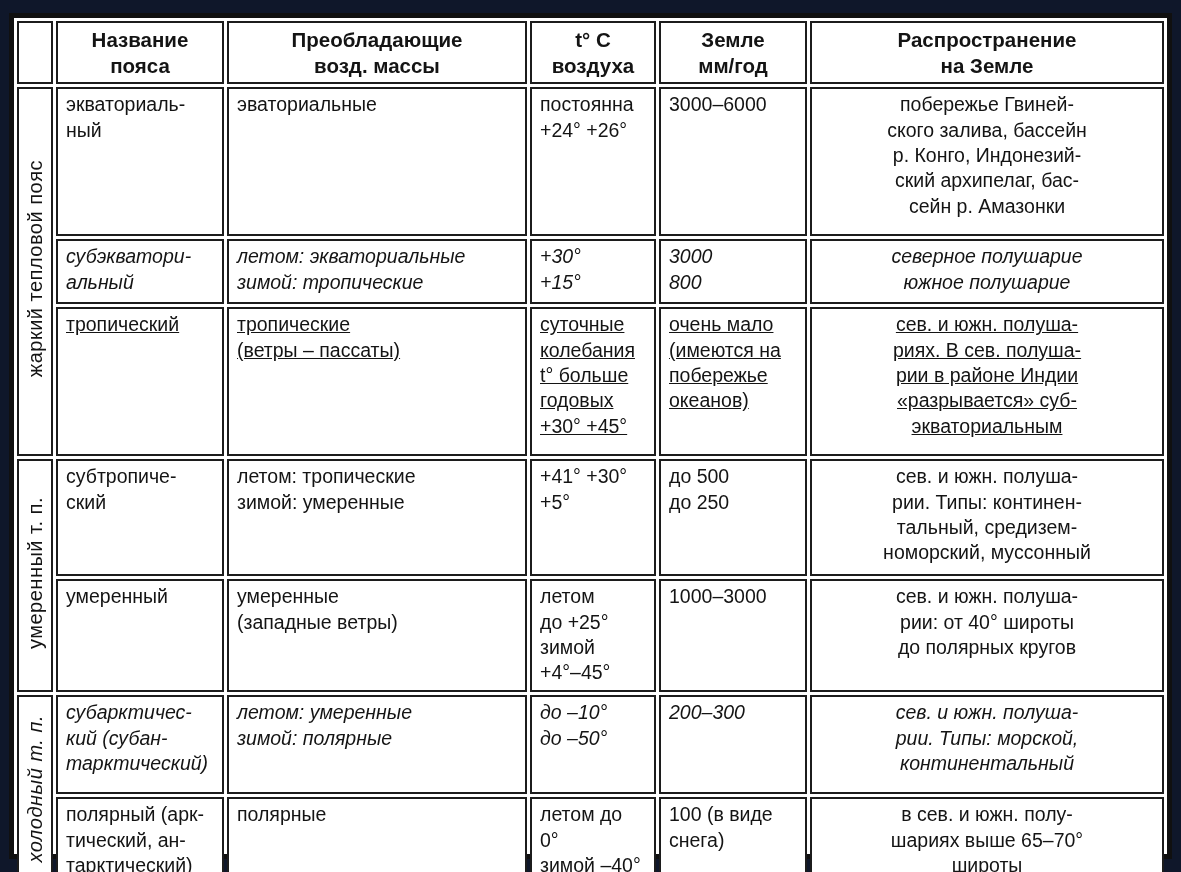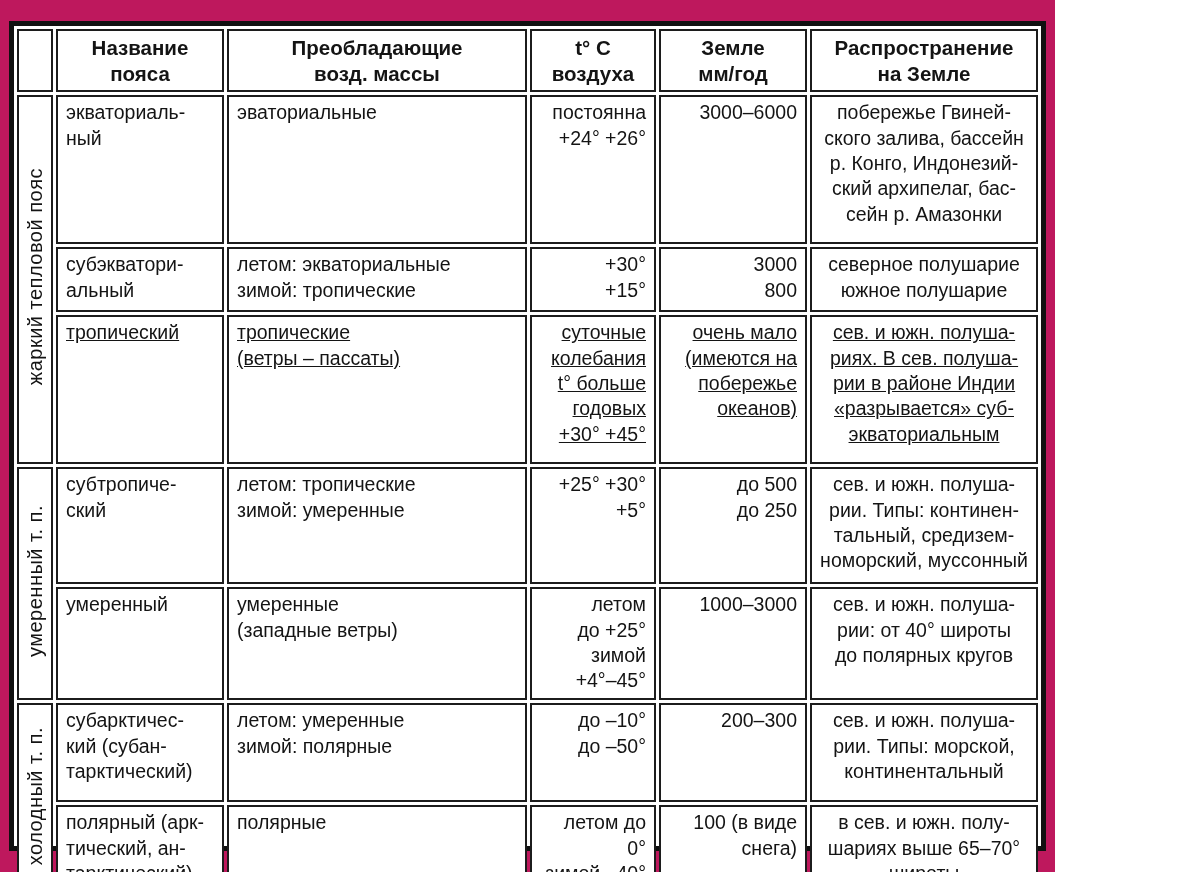--- a/index.html
+++ b/index.html
@@ -3,25 +3,25 @@
 <meta charset="utf-8">
 <style>
   html, body {
     margin: 0;
     padding: 0;
     background: #ffffff;
     font-family: "Liberation Sans", "DejaVu Sans", sans-serif;
     color: #141414;
   }
   .page {
-    width: 1055px;
+    width: 1181px;
     height: 872px;
     box-sizing: border-box;
-    padding: 21px 9px;
-    background: #be185d;
+    padding: 13px 9px;
+    background: #0f172a;
   }
   .table-wrap {
     box-sizing: border-box;
     width: 100%;
     height: 100%;
     border: 5px solid #101010;
     padding: 0px;
     background: #ffffff;
   }
   table.climate {
@@ -49,42 +49,42 @@
   }
   th {
     font-weight: bold;
     text-align: center;
     vertical-align: middle;
     font-size: 20.5px;
     line-height: 1.25;
     padding: 4px 4px;
   }
   td.name-cell, td.mass-cell { text-align: left; }
-  td.temp-cell, td.prec-cell { text-align: right; }
+  td.temp-cell, td.prec-cell { text-align: left; }
   td.dist-cell { text-align: center; }
   td.belt-cell {
     vertical-align: middle;
     text-align: center;
     padding: 2px 0;
   }
   .vertical-label {
     writing-mode: vertical-rl;
     transform: rotate(180deg);
     white-space: nowrap;
     font-size: 20px;
     line-height: 1;
     margin: 0 auto;
     letter-spacing: 0.5px;
   }
   tr.r-equatorial   td { height: 138px; }
-  tr.r-subequat     td { height: 54px; }
+  tr.r-subequat     td { height: 54px; font-style: italic; }
   tr.r-tropical     td { height: 138px; text-decoration: underline; }
   tr.r-subtropical  td { height: 106px; }
   tr.r-temperate    td { height: 102px; }
-  tr.r-subarctic    td { height: 88px; }
+  tr.r-subarctic    td { height: 88px; font-style: italic; }
   tr.r-polar        td { height: 80px; }
 </style>
 </head>
 <body>
 
 <div class="page">
   <div class="table-wrap">
     <table class="climate">
       <colgroup>
         <col class="c-belt">
@@ -154,21 +154,21 @@
 рии в районе Индии
 «разрывается» суб-
 экваториальным</td>
         </tr>
         <tr class="r-subtropical">
           <td class="belt-cell" rowspan="2"><span class="vertical-label">умеренный т. п.</span></td>
           <td class="name-cell">субтропиче-
 ский</td>
           <td class="mass-cell">летом: тропические
 зимой: умеренные</td>
-          <td class="temp-cell">+25° +30°
+          <td class="temp-cell">+41° +30°
 +5°</td>
           <td class="prec-cell">до 500
 до 250</td>
           <td class="dist-cell">сев. и южн. полуша-
 рии. Типы: континен-
 тальный, средизем-
 номорский, муссонный</td>
         </tr>
         <tr class="r-temperate">
           <td class="name-cell">умеренный</td>

